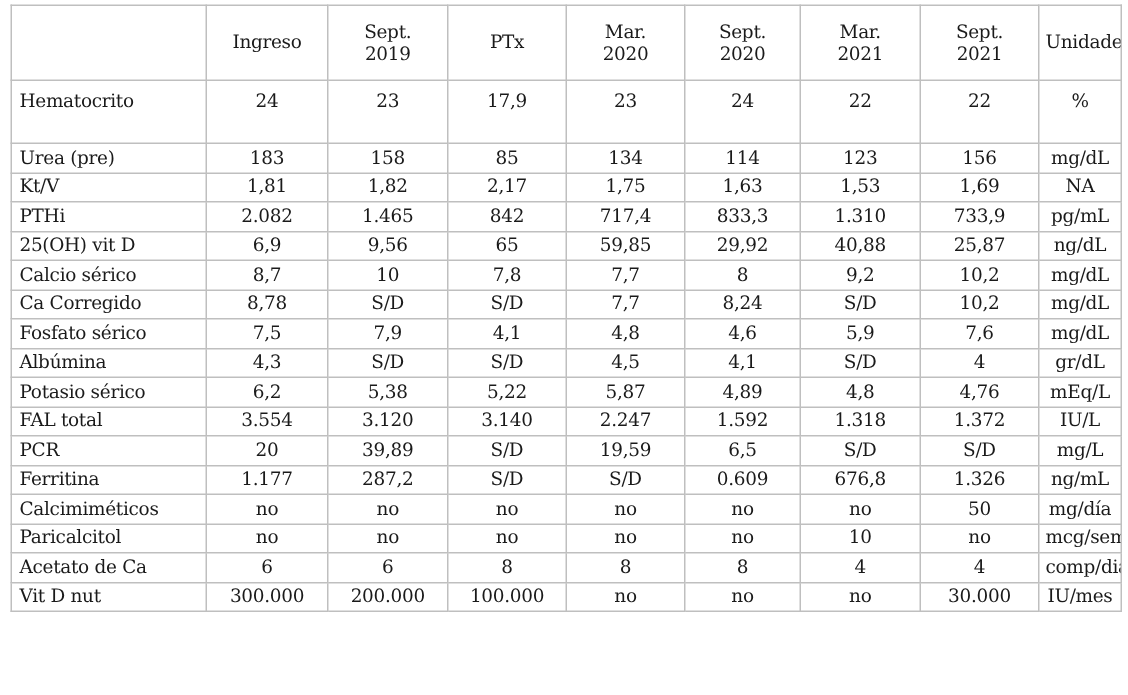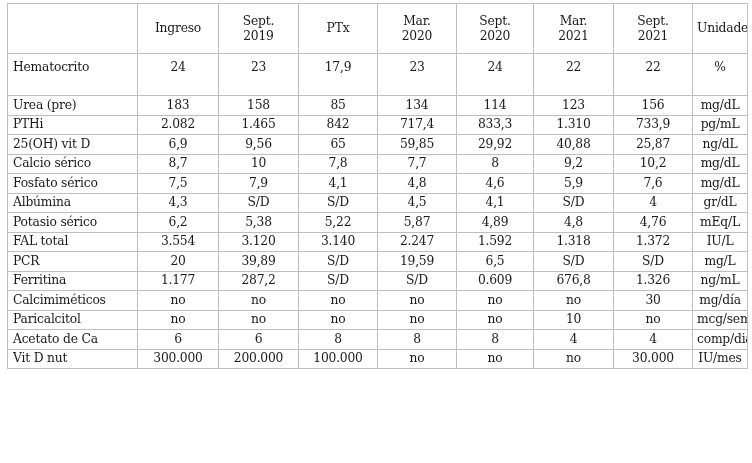--- a/index.html
+++ b/index.html
@@ -110,20 +110,31 @@
         <td>183</td>
         <td>158</td>
         <td>85</td>
         <td>134</td>
         <td>114</td>
         <td>123</td>
         <td>156</td>
         <td>mg/dL</td>
       </tr>
       <tr>
+        <td class="label">Kt/V</td>
+        <td>1,81</td>
+        <td>1,82</td>
+        <td>2,17</td>
+        <td>1,75</td>
+        <td>1,63</td>
+        <td>1,53</td>
+        <td>1,69</td>
+        <td>NA</td>
+      </tr>
+      <tr>
         <td class="label">PTHi</td>
         <td>2.082</td>
         <td>1.465</td>
         <td>842</td>
         <td>717,4</td>
         <td>833,3</td>
         <td>1.310</td>
         <td>733,9</td>
         <td>pg/mL</td>
       </tr>
@@ -143,20 +154,31 @@
         <td>8,7</td>
         <td>10</td>
         <td>7,8</td>
         <td>7,7</td>
         <td>8</td>
         <td>9,2</td>
         <td>10,2</td>
         <td>mg/dL</td>
       </tr>
       <tr>
+        <td class="label">Ca Corregido</td>
+        <td>8,78</td>
+        <td>S/D</td>
+        <td>S/D</td>
+        <td>7,7</td>
+        <td>8,24</td>
+        <td>S/D</td>
+        <td>10,2</td>
+        <td>mg/dL</td>
+      </tr>
+      <tr>
         <td class="label">Fosfato sérico</td>
         <td>7,5</td>
         <td>7,9</td>
         <td>4,1</td>
         <td>4,8</td>
         <td>4,6</td>
         <td>5,9</td>
         <td>7,6</td>
         <td>mg/dL</td>
       </tr>
@@ -216,21 +238,21 @@
         <td>ng/mL</td>
       </tr>
       <tr>
         <td class="label">Calcimiméticos</td>
         <td>no</td>
         <td>no</td>
         <td>no</td>
         <td>no</td>
         <td>no</td>
         <td>no</td>
-        <td>30</td>
+        <td>50</td>
         <td>mg/día</td>
       </tr>
       <tr>
         <td class="label">Paricalcitol</td>
         <td>no</td>
         <td>no</td>
         <td>no</td>
         <td>no</td>
         <td>no</td>
         <td>10</td>

